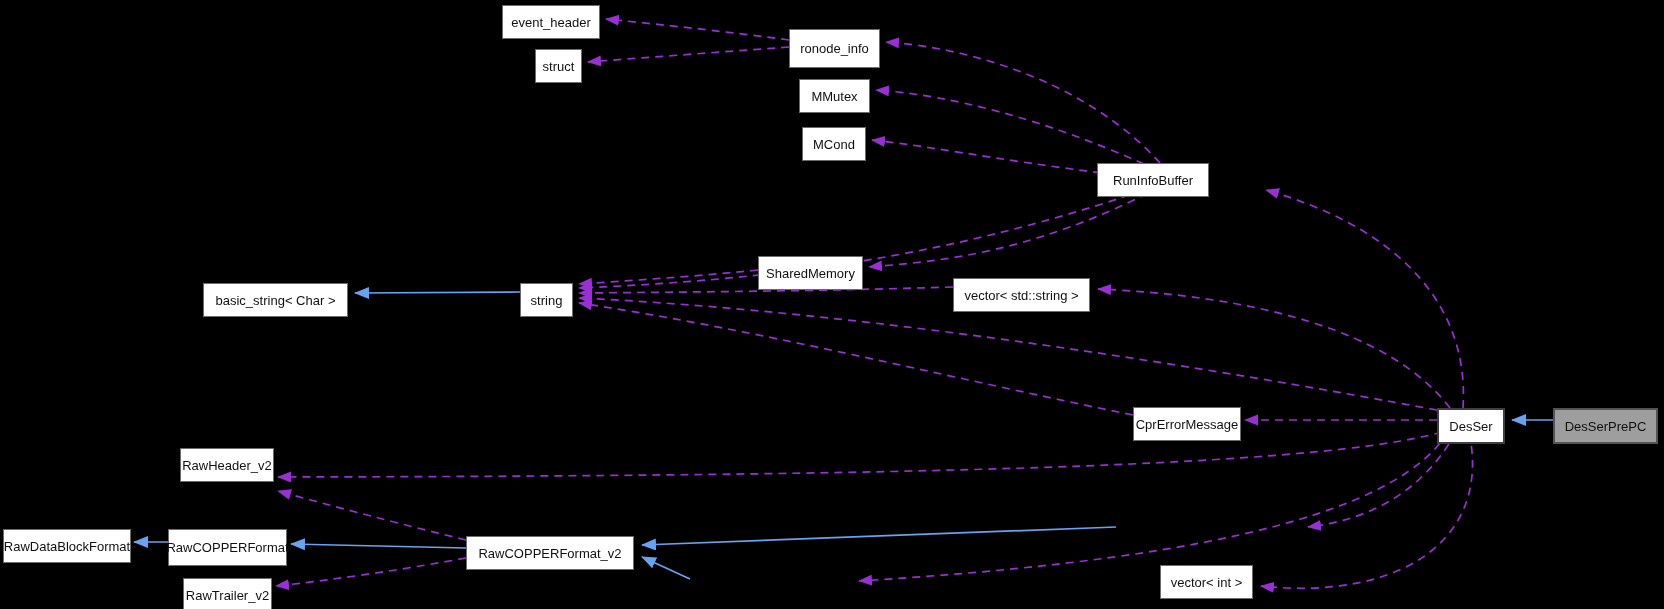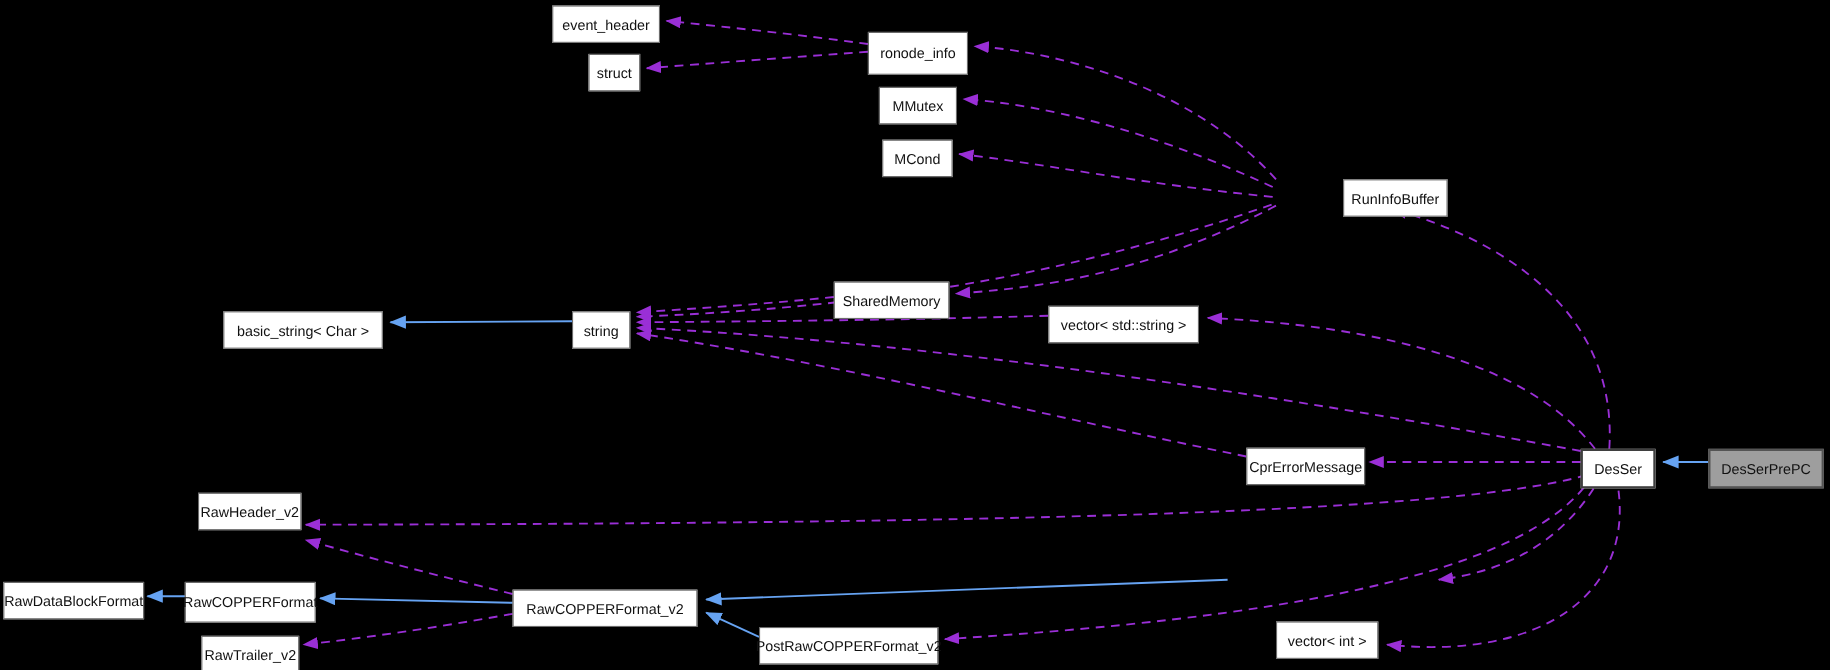--- a/index.html
+++ b/index.html
@@ -70,29 +70,28 @@
     <path class="edge-inherit" d="M1116,527 L642,545" marker-end="url(#arr-inherit)"></path>
     <path class="edge-inherit" d="M690,579 L642,557" marker-end="url(#arr-inherit)"></path>
     <path class="edge-inherit" d="M1553,420 L1512,420" marker-end="url(#arr-inherit)"></path>
   </svg>
 
   <div class="node" style="left:502px;top:5px;width:98px;height:24px">event_header</div>
   <div class="node" style="left:535px;top:49px;width:47px;height:26px">struct</div>
   <div class="node" style="left:789px;top:29px;width:91px;height:39px">ronode_info</div>
   <div class="node" style="left:799px;top:79px;width:71px;height:24px">MMutex</div>
   <div class="node" style="left:802px;top:127px;width:64px;height:24px">MCond</div>
-  <div class="node" style="left:1221px;top:163px;width:95px;height:23px">RunInfoBuffer</div>
+  <div class="node" style="left:1097px;top:163px;width:112px;height:23px">RunInfoBuffer</div>
   <div class="node" style="left:203px;top:283px;width:145px;height:23px">basic_string&lt; Char &gt;</div>
   <div class="node" style="left:520px;top:283px;width:53px;height:25px">string</div>
   <div class="node" style="left:758px;top:256px;width:105px;height:23px">SharedMemory</div>
   <div class="node" style="left:953px;top:278px;width:137px;height:20px">vector&lt; std::string &gt;</div>
   <div class="node" style="left:1133px;top:407px;width:108px;height:26px">CprErrorMessage</div>
   <div class="node strong" style="left:1437px;top:408px;width:68px;height:24px">DesSer</div>
   <div class="node current" style="left:1553px;top:408px;width:105px;height:24px">DesSerPrePC</div>
   <div class="node" style="left:180px;top:448px;width:94px;height:26px">RawHeader_v2</div>
   <div class="node" style="left:3px;top:529px;width:128px;height:26px">RawDataBlockFormat</div>
   <div class="node" style="left:168px;top:529px;width:119px;height:37px">RawCOPPERFormat</div>
   <div class="node" style="left:466px;top:536px;width:168px;height:26px">RawCOPPERFormat_v2</div>
   <div class="node" style="left:183px;top:578px;width:89px;height:25px">RawTrailer_v2</div>
-  <div class="node" style="left:690px;top:570px;width:163px;height:26px">PostRawCOPPERFormat_v2</div>
   <div class="node" style="left:1160px;top:565px;width:93px;height:23px">vector&lt; int &gt;</div>
 
 </div>
 
 </body></html>

